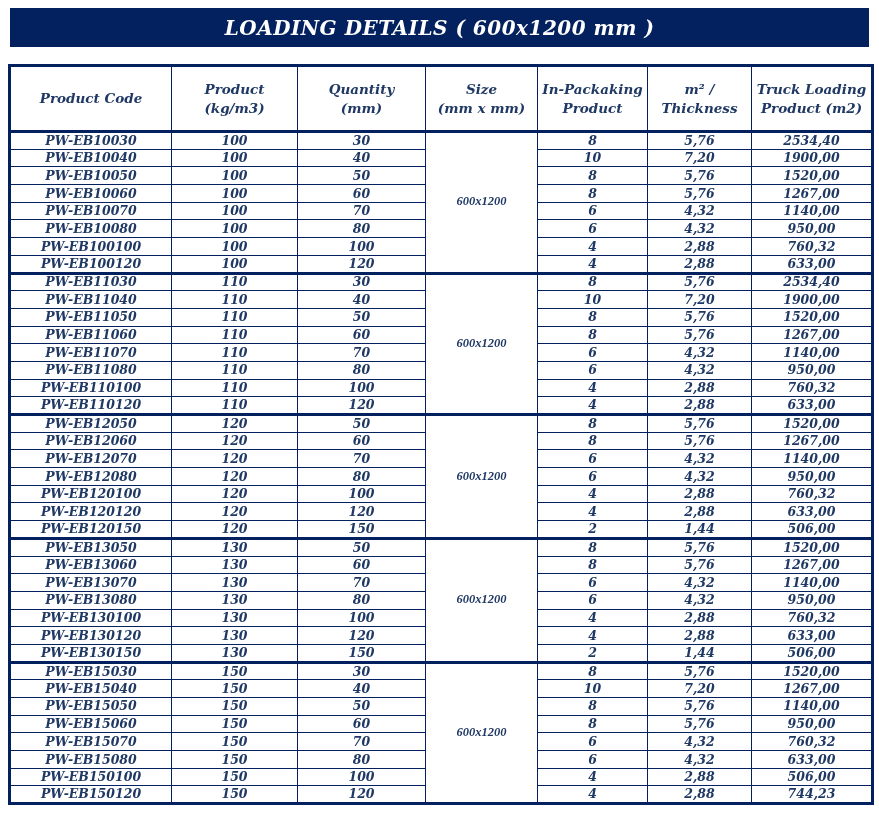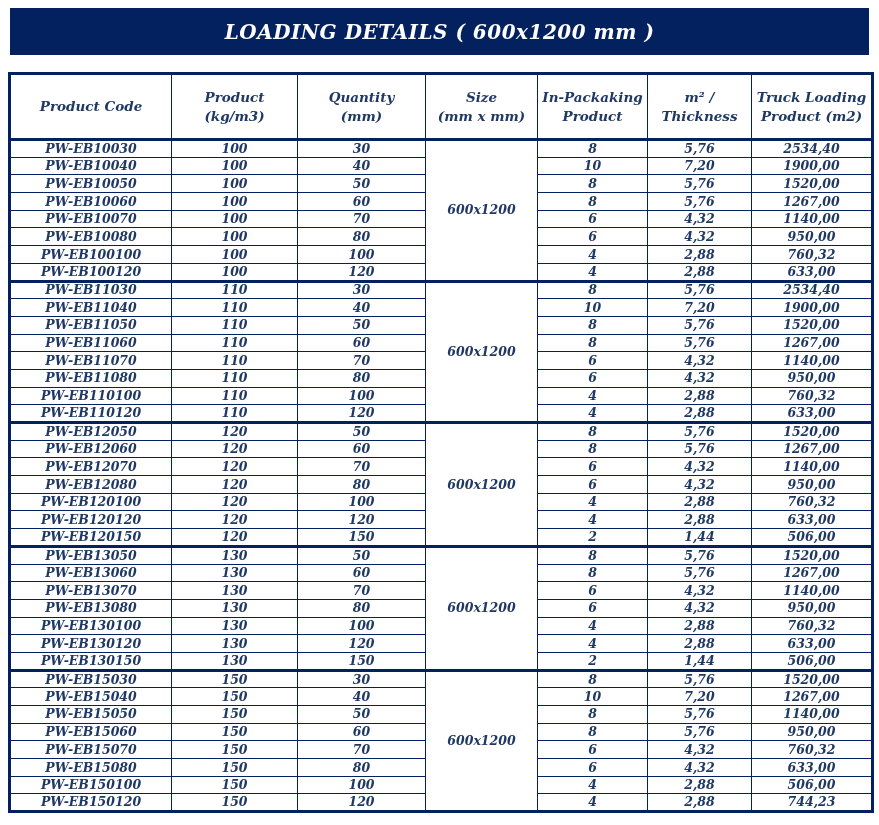--- a/index.html
+++ b/index.html
@@ -6,21 +6,21 @@
   html, body { background: #ffffff; }
   body {
     width: 879px; height: 825px;
     font-family: "DejaVu Serif", "Liberation Serif", serif;
     overflow: hidden;
   }
   .page { width: 879px; height: 825px; }
 
   .banner {
     margin: 8px 10px 0 10px;
-    height: 47px;
+    height: 39px;
     background: #02215e;
     display: flex; align-items: center; justify-content: center;
   }
   .banner .title {
     color: #ffffff;
     font-size: 20px;
     font-weight: 700;
     font-style: italic;
     letter-spacing: 0.5px;
   }
@@ -48,21 +48,21 @@
     line-height: 1.4;
     white-space: pre-line;
     border-bottom-width: 3px;
   }
   tbody td {
     height: 17.7px;
     font-size: 12.5px;
     line-height: 1.1;
   }
   tr.group-start td { border-top-width: 3px; }
-  td.size-cell { font-size: 12.5px; }
+  td.size-cell { font-size: 12.5px; font-family: Liberation Serif, serif; }
 </style>
 </head>
 <body>
 
 <div class="page">
 
   <div class="banner">
     <span class="title">LOADING DETAILS ( 600x1200 mm )</span>
   </div>
 

